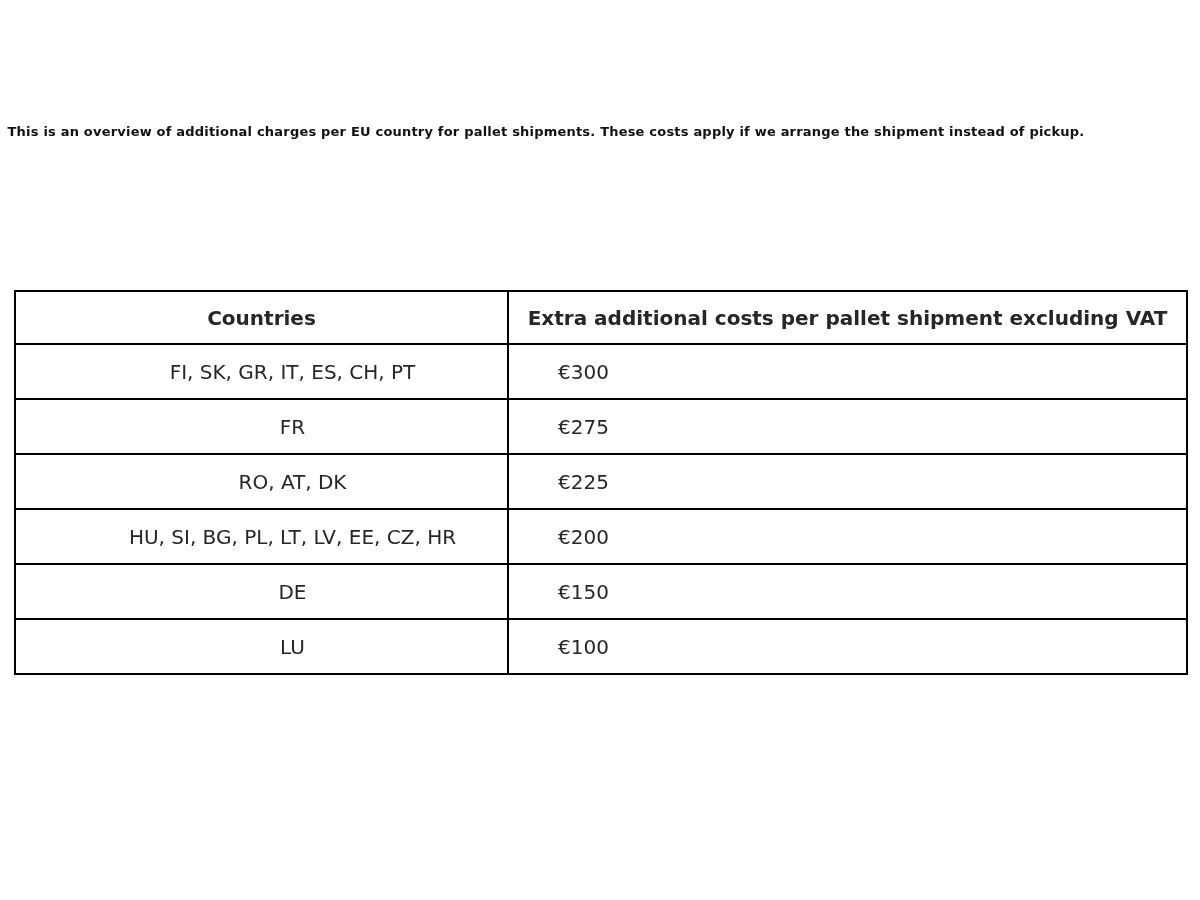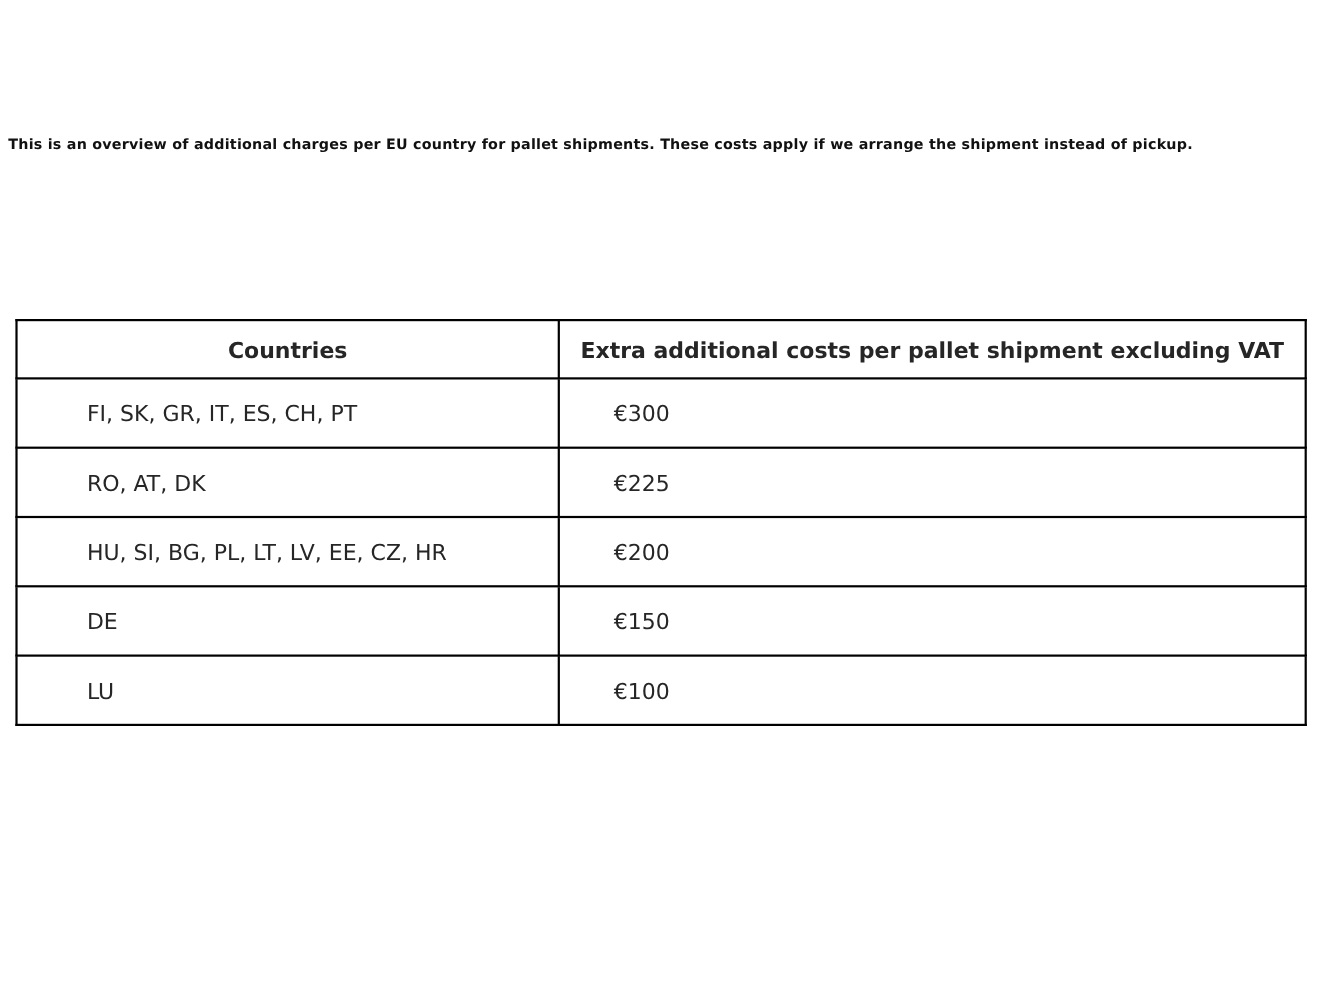--- a/index.html
+++ b/index.html
@@ -54,21 +54,21 @@
     background: #ffffff;
   }
   table.charges th {
     text-align: center;
     padding: 0 4px;
     font-weight: bold;
   }
   col.col-countries { width: 493px; }
   col.col-cost { width: 679px; }
   td.cell-countries {
-    text-align: left;
+    text-align: center;
     padding-left: 63px;
   }
   td.cell-cost {
     text-align: left;
     padding-left: 49px;
   }
 </style>
 </head>
 <body>
 
@@ -86,20 +86,24 @@
         <th>Countries</th>
         <th>Extra additional costs per pallet shipment excluding VAT</th>
       </tr>
     </thead>
     <tbody>
       <tr>
         <td class="cell-countries">FI, SK, GR, IT, ES, CH, PT</td>
         <td class="cell-cost">€300</td>
       </tr>
       <tr>
+        <td class="cell-countries">FR</td>
+        <td class="cell-cost">€275</td>
+      </tr>
+      <tr>
         <td class="cell-countries">RO, AT, DK</td>
         <td class="cell-cost">€225</td>
       </tr>
       <tr>
         <td class="cell-countries">HU, SI, BG, PL, LT, LV, EE, CZ, HR</td>
         <td class="cell-cost">€200</td>
       </tr>
       <tr>
         <td class="cell-countries">DE</td>
         <td class="cell-cost">€150</td>

